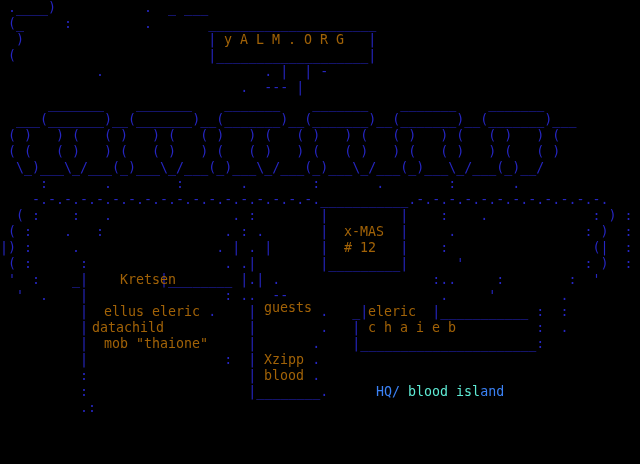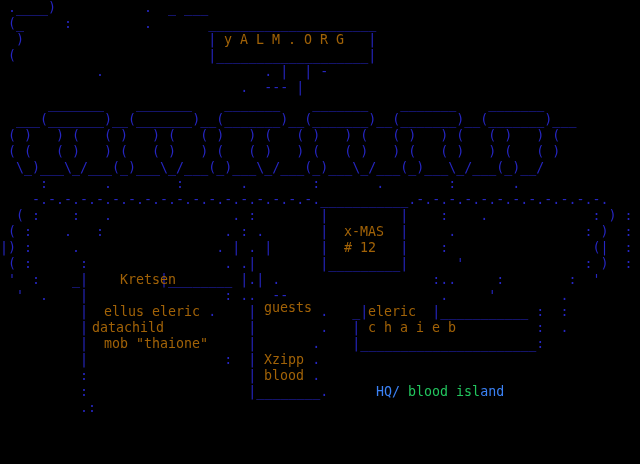--- a/index.html
+++ b/index.html
@@ -12,21 +12,21 @@
     font-size:13.3px;line-height:16px;
   }
   pre{
     margin:0;font-family:inherit;font-size:inherit;line-height:inherit;
     white-space:pre;
   }
   .art-base{position:absolute;top:0;left:0;color:#2626c2;}
   .ov{position:absolute;white-space:pre;}
   .c-bright{color:#a16207;}
   .c-cyan{color:#3b82f6;}
-  .c-pale{color:#22c55e;}
+  .c-pale{color:#5eead4;}
 </style>
 </head>
 <body>
 
 <div class="screen">
 
   <pre class="art-base"> .____)           .  _ ___
  (_     :         .       _____________________
   )                       |                   |
  (                        |___________________|

